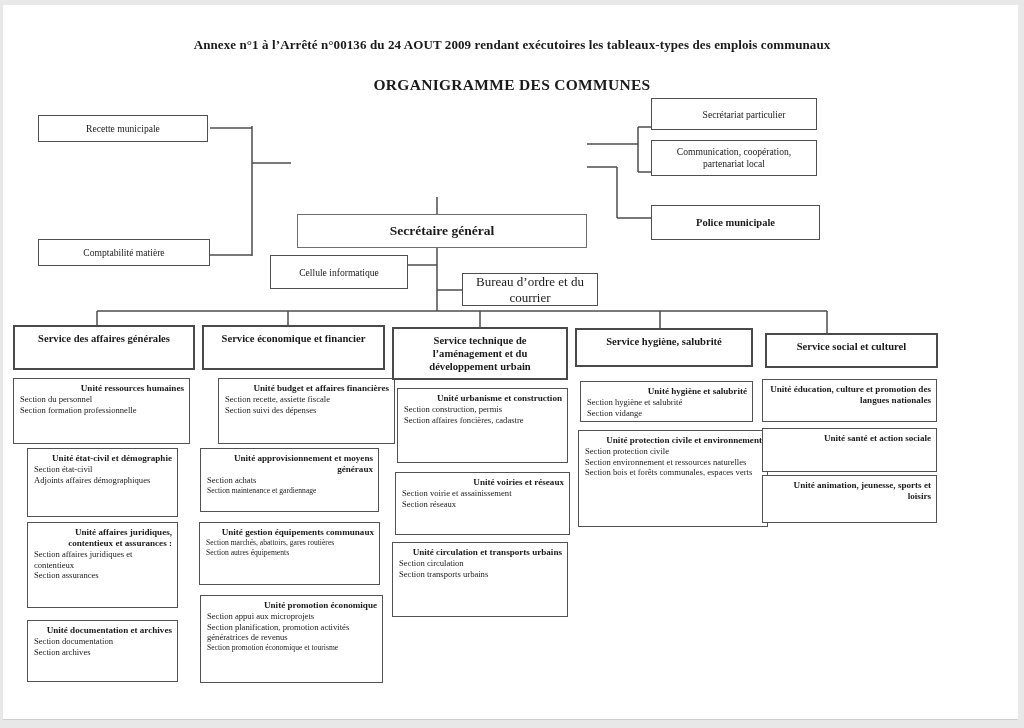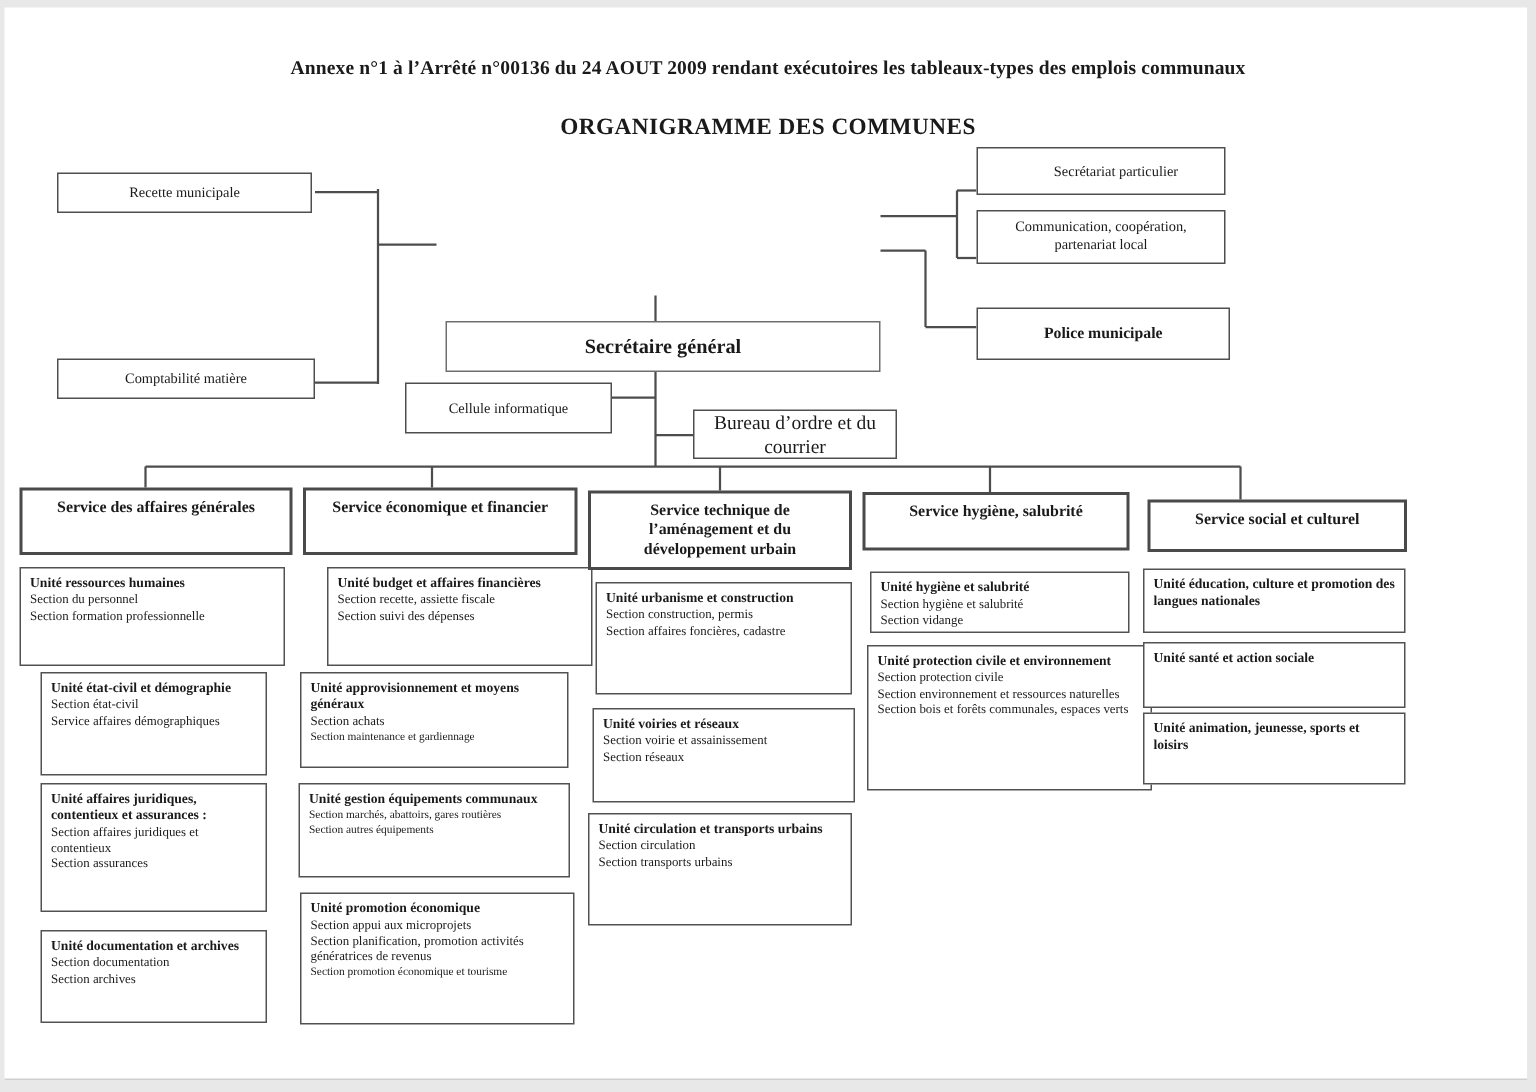--- a/index.html
+++ b/index.html
@@ -45,21 +45,21 @@
   #cellule-box{ left:270px; top:255px; width:138px; height:34px; }
   #bureau-box{ left:462px; top:273px; width:136px; height:33px; font-size:13px; }
   .service-header{
     border:2px solid #4a4a4a; font-weight:bold; font-size:10.6px;
     text-align:center; padding-top:5px; line-height:1.25;
   }
   .service-header .hdr-inner{ margin:0 auto; }
   .unit-box{
     border:1.6px solid #525252; padding:4px 5px 0 6px; overflow:hidden;
   }
-  .unit-title{ font-weight:bold; font-size:9.1px; line-height:1.2; }
+  .unit-title{ font-weight:bold; font-size:9.1px; line-height:1.2;text-align:right; }
   .sec{ font-size:8.6px; line-height:1.25; }
   .sec.sm{ font-size:7.6px; line-height:1.3; }
   #connector-svg{ position:absolute; left:0; top:0; pointer-events:none; }
 </style>
 </head>
 <body>
 
 <div id="stage">
   <div id="page"></div>
 
@@ -124,21 +124,21 @@
         <div class="hdr-inner" style="width: 160px;">Service des affaires générales</div>
       </div>
       <div class="box unit-box" style="left: 13px; top: 378px; width: 177px; height: 66px;">
         <div class="unit-title">Unité ressources humaines</div>
         <div class="sec">Section du personnel</div>
         <div class="sec">Section formation professionnelle</div>
       </div>
       <div class="box unit-box" style="left: 27px; top: 448px; width: 151px; height: 69px;">
         <div class="unit-title">Unité état-civil et démographie</div>
         <div class="sec">Section état-civil</div>
-        <div class="sec">Service affaires démographiques</div>
+        <div class="sec">Adjoints affaires démographiques</div>
       </div>
       <div class="box unit-box" style="left: 27px; top: 522px; width: 151px; height: 86px;">
         <div class="unit-title">Unité affaires juridiques, contentieux et assurances :</div>
         <div class="sec">Section affaires juridiques et contentieux</div>
         <div class="sec">Section assurances</div>
       </div>
       <div class="box unit-box" style="left: 27px; top: 620px; width: 151px; height: 62px;">
         <div class="unit-title">Unité documentation et archives</div>
         <div class="sec">Section documentation</div>
         <div class="sec">Section archives</div>

